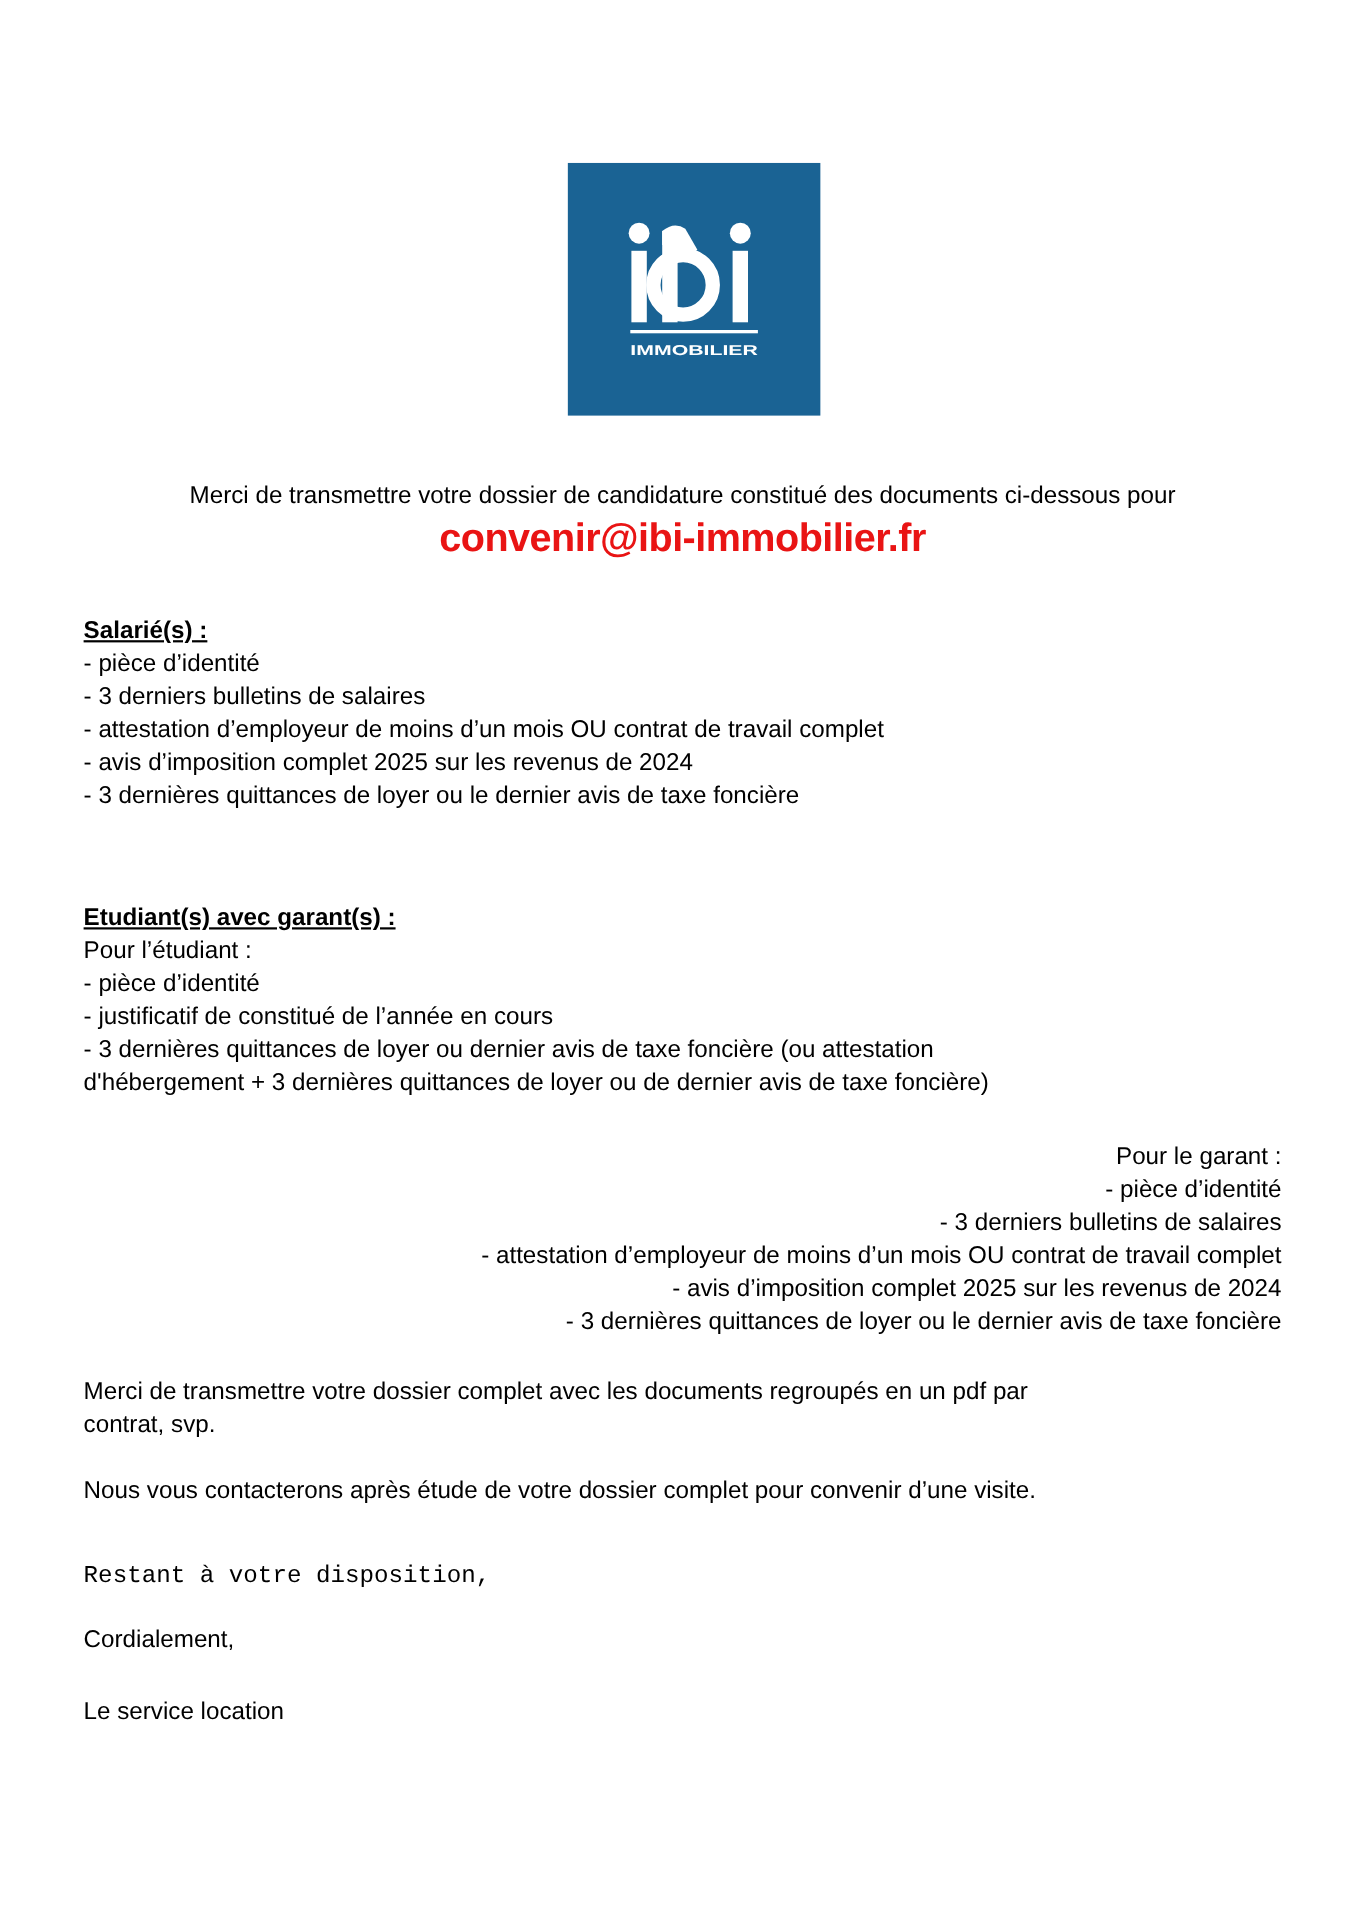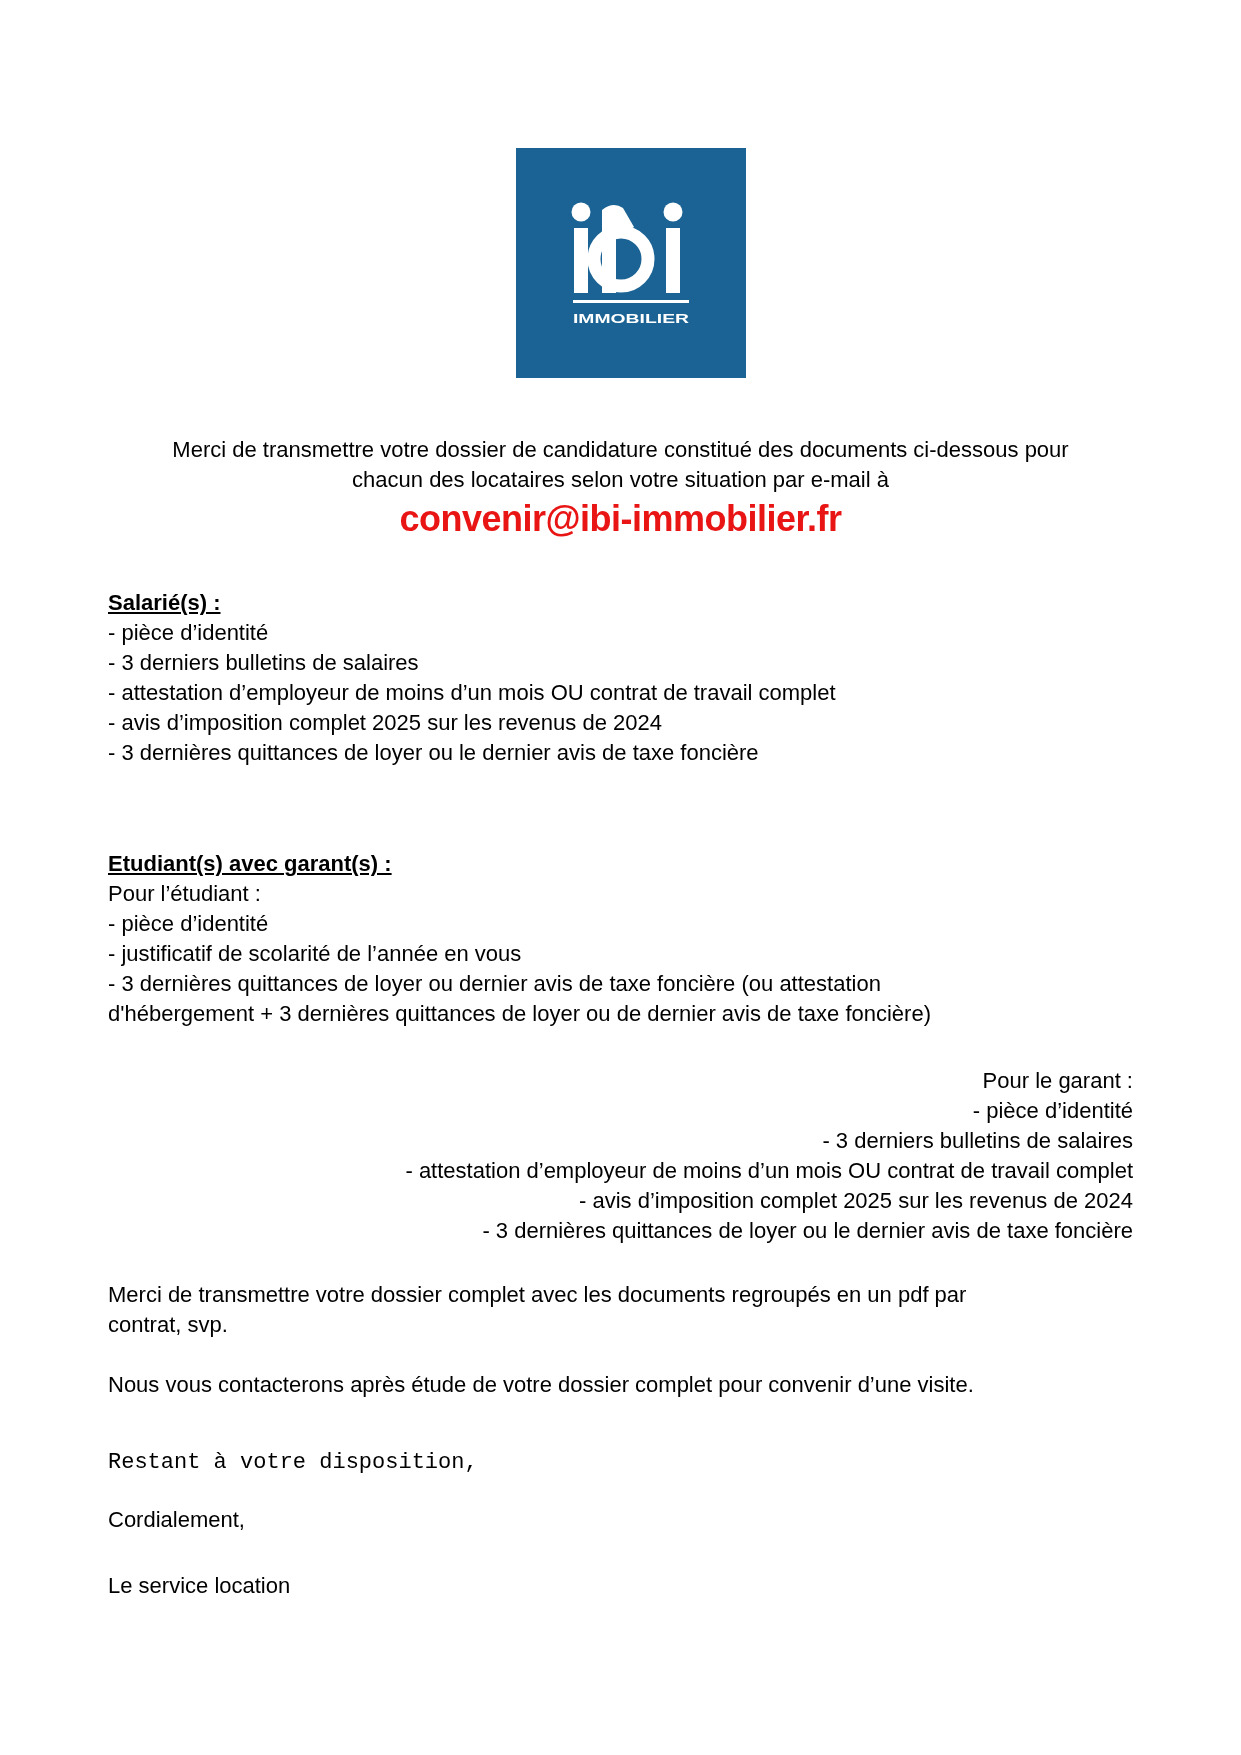--- a/index.html
+++ b/index.html
@@ -14,21 +14,21 @@
     overflow: hidden;
   }
   .page { position: relative; width: 1241px; height: 1755px; }
 
   .logo-wrap {
     width: 210px; height: 230px;
     margin: 148px auto 0;
     display: block;
   }
 
-  .content { padding: 0 108px; }
+  .content { padding: 0 76px; }
 
   .intro { margin-top: 57px; text-align: center; }
   .intro .line { white-space: nowrap; }
 
   .email-line {
     margin-top: 2px;
     text-align: center;
     font-weight: bold;
     font-size: 36px;
     line-height: 44px;
@@ -75,39 +75,38 @@
 
       <rect x="57" y="152" width="116" height="3" fill="#ffffff"></rect>
       <text x="57" y="175" textLength="116" lengthAdjust="spacingAndGlyphs" font-family="Liberation Sans, sans-serif" font-size="13" font-weight="bold" fill="#ffffff">IMMOBILIER</text>
     </svg>
   </div>
 
   <div class="content">
 
     <div class="intro">
       <div class="line">Merci de transmettre votre dossier de candidature constitué des documents ci-dessous pour</div>
-      <div class="line">chacun des locataires selon votre situation par e-mail à</div>
     </div>
 
     <a class="email-line" href="#">convenir@ibi-immobilier.fr</a>
 
     <div class="section-salaries">
       <div class="sec-heading">Salarié(s) :</div>
       <div class="body-line">- pièce d’identité</div>
       <div class="body-line">- 3 derniers bulletins de salaires</div>
       <div class="body-line">- attestation d’employeur de moins d’un mois OU contrat de travail complet</div>
       <div class="body-line">- avis d’imposition complet 2025 sur les revenus de 2024</div>
       <div class="body-line">- 3 dernières quittances de loyer ou le dernier avis de taxe foncière</div>
     </div>
 
     <div class="section-students">
       <div class="sec-heading">Etudiant(s) avec garant(s) :</div>
       <div class="body-line">Pour l’étudiant :</div>
       <div class="body-line">- pièce d’identité</div>
-      <div class="body-line">- justificatif de scolarité de l’année en vous</div>
+      <div class="body-line">- justificatif de constitué de l’année en cours</div>
       <div class="body-line">- 3 dernières quittances de loyer ou dernier avis de taxe foncière (ou attestation</div>
       <div class="body-line">d'hébergement + 3 dernières quittances de loyer ou de dernier avis de taxe foncière)</div>
 
       <div class="garant-block">
         <div class="body-line">Pour le garant :</div>
         <div class="body-line">- pièce d’identité</div>
         <div class="body-line">- 3 derniers bulletins de salaires</div>
         <div class="body-line">- attestation d’employeur de moins d’un mois OU contrat de travail complet</div>
         <div class="body-line">- avis d’imposition complet 2025 sur les revenus de 2024</div>
         <div class="body-line">- 3 dernières quittances de loyer ou le dernier avis de taxe foncière</div>

